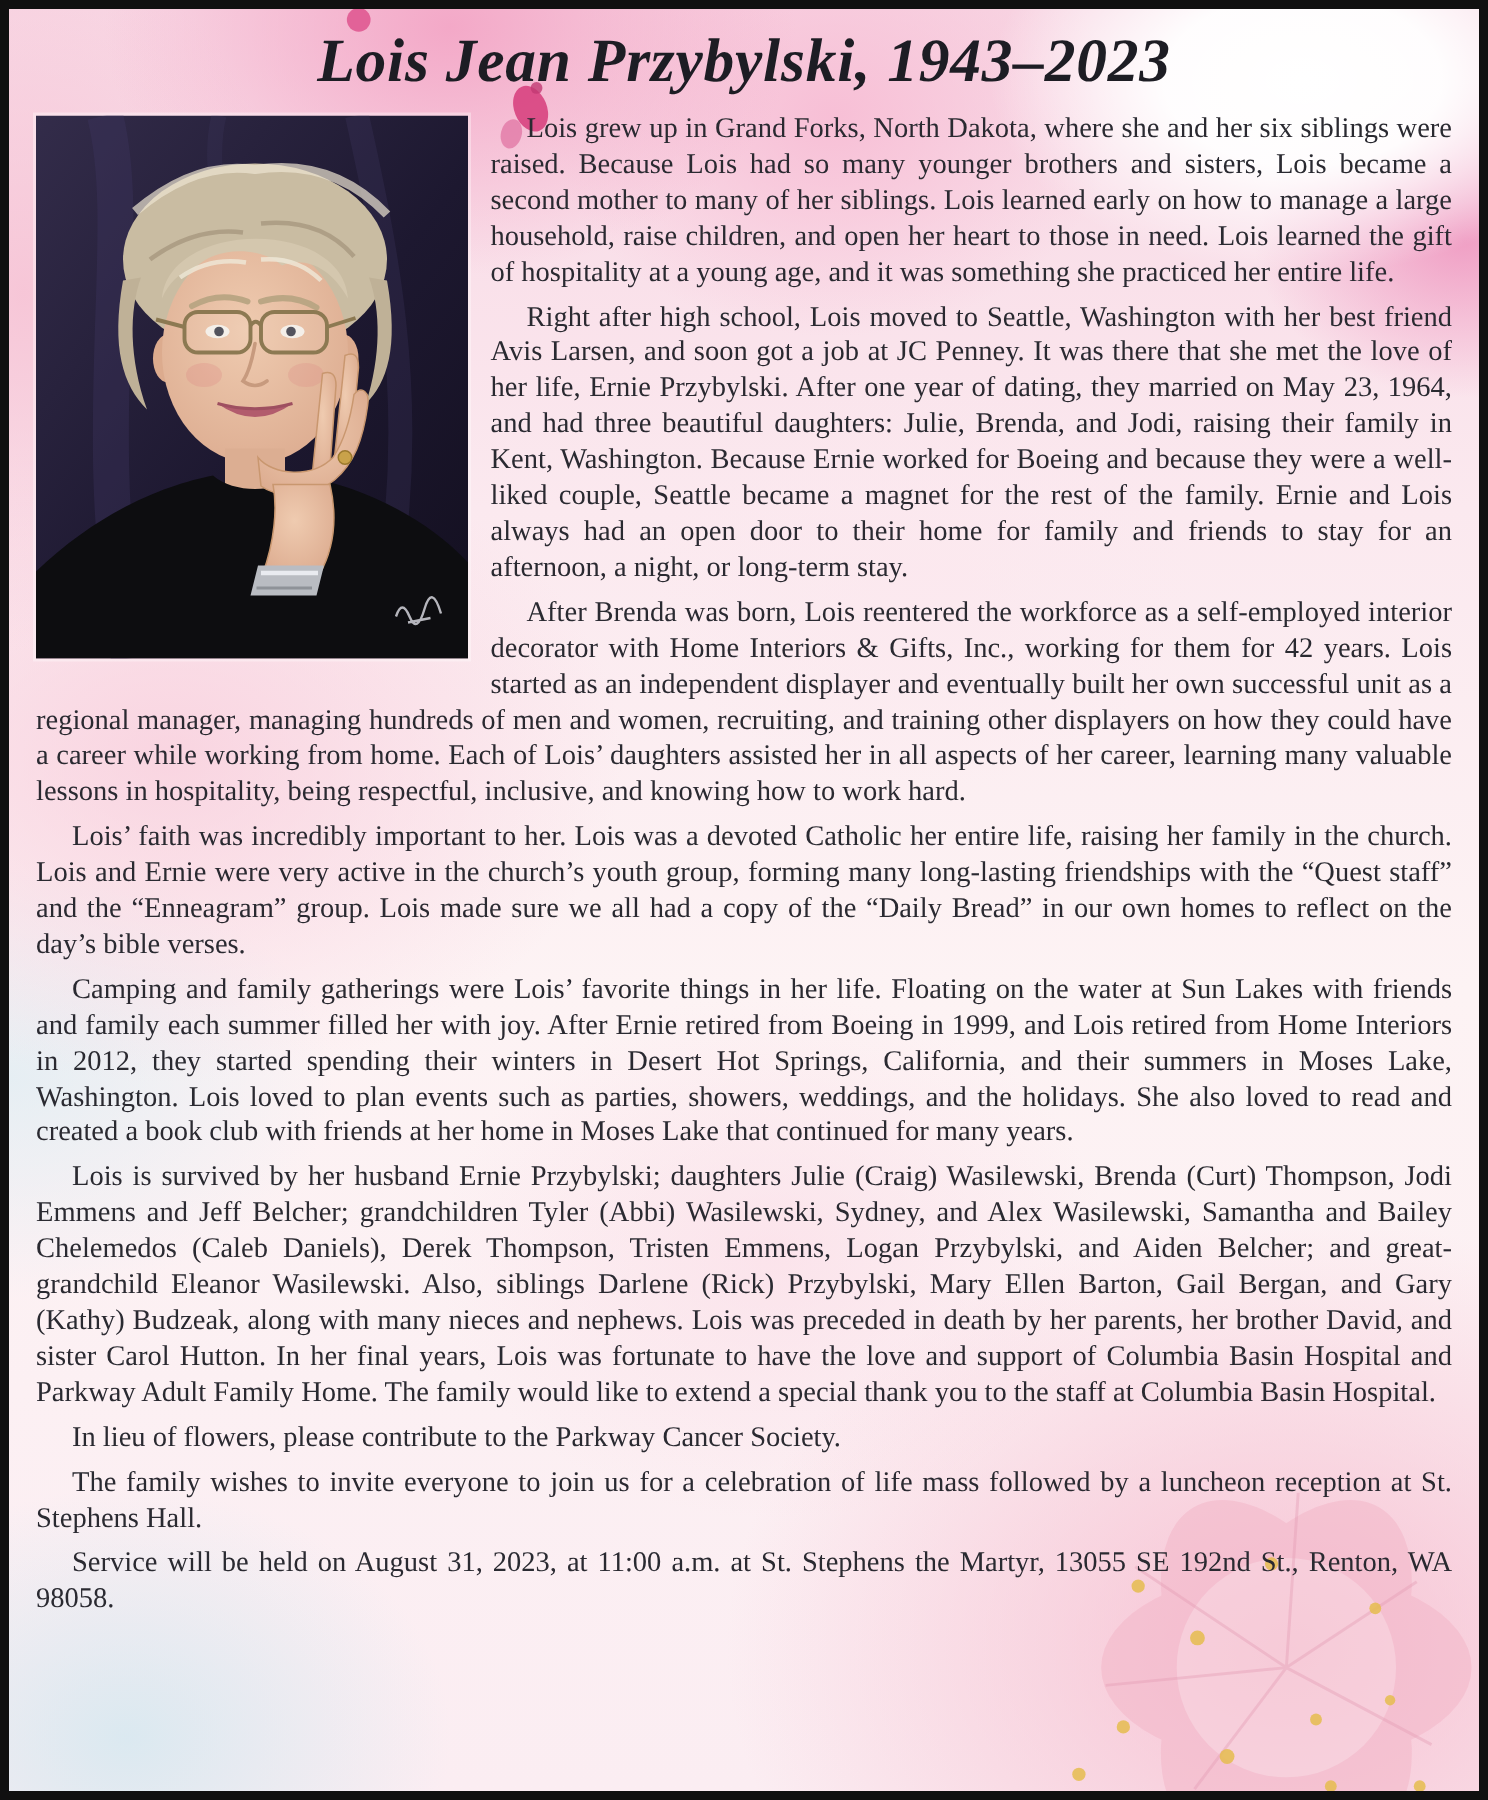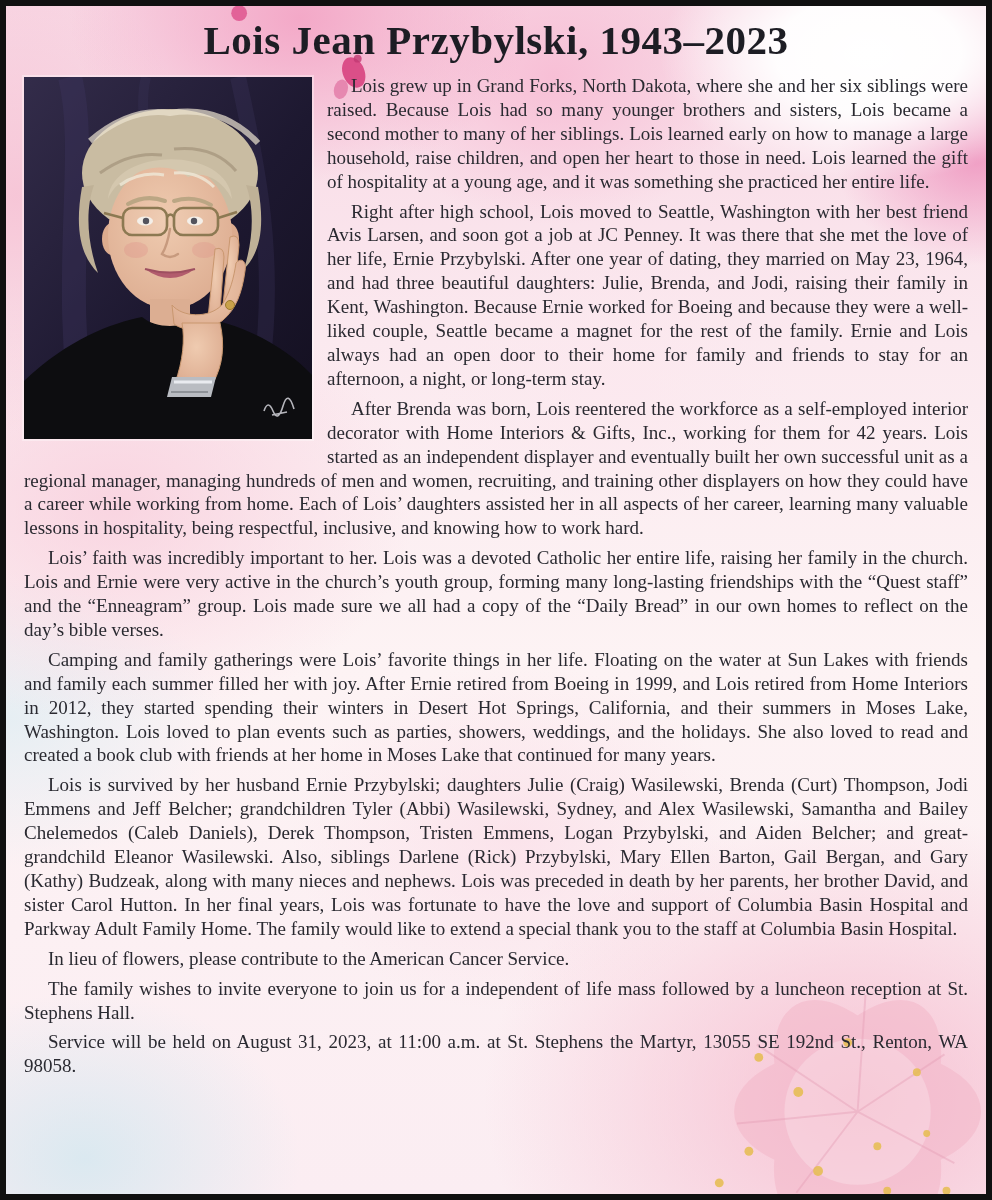--- a/index.html
+++ b/index.html
@@ -21,20 +21,21 @@
       radial-gradient(300px 230px at 8% 97%, rgba(213,232,240,.85), rgba(213,232,240,0) 72%),
       radial-gradient(310px 210px at 0% 60%, rgba(222,237,243,.75), rgba(222,237,243,0) 70%),
       radial-gradient(260px 200px at 62% 32%, rgba(252,231,238,.6), rgba(252,231,238,0) 70%),
       linear-gradient(180deg,#f8d7e4 0%,#fbe9ef 28%,#fdf3f4 55%,#fbedf2 100%);
     font-family:"Liberation Serif","DejaVu Serif",serif;
   }
   .bg-decor{position:absolute;inset:0;width:100%;height:100%;z-index:0;pointer-events:none;}
   .content{position:relative;z-index:1;padding:8px 18px 0 18px;}
   .title{
     text-align:center;
+    font-style:italic;
     font-weight:bold;
     font-size:41px;
     letter-spacing:.5px;
     color:#1d1d24;
     margin:2px 0 10px 0;
   }
   .photo{
     float:left;
     width:288px;height:362px;
     margin:3px 15px 6px 0;
@@ -176,18 +177,18 @@
 
         <path d="M240,334 q4,-12 9,0 t10,-5 t11,3 m-22,6 l15,-3" stroke="#d4d4da" stroke-width="1.6" fill="none" opacity=".85"></path>
       </svg>
 
       <p>Lois grew up in Grand Forks, North Dakota, where she and her six siblings were raised. Because Lois had so many younger brothers and sisters, Lois became a second mother to many of her siblings. Lois learned early on how to manage a large household, raise children, and open her heart to those in need. Lois learned the gift of hospitality at a young age, and it was something she practiced her entire life.</p>
       <p>Right after high school, Lois moved to Seattle, Washington with her best friend Avis Larsen, and soon got a job at JC Penney. It was there that she met the love of her life, Ernie Przybylski. After one year of dating, they married on May 23, 1964, and had three beautiful daughters: Julie, Brenda, and Jodi, raising their family in Kent, Washington. Because Ernie worked for Boeing and because they were a well-liked couple, Seattle became a magnet for the rest of the family. Ernie and Lois always had an open door to their home for family and friends to stay for an afternoon, a night, or long-term stay.</p>
       <p>After Brenda was born, Lois reentered the workforce as a self-employed interior decorator with Home Interiors &amp; Gifts, Inc., working for them for 42 years. Lois started as an independent displayer and eventually built her own successful unit as a regional manager, managing hundreds of men and women, recruiting, and training other displayers on how they could have a career while working from home. Each of Lois’ daughters assisted her in all aspects of her career, learning many valuable lessons in hospitality, being respectful, inclusive, and knowing how to work hard.</p>
       <p>Lois’ faith was incredibly important to her. Lois was a devoted Catholic her entire life, raising her family in the church. Lois and Ernie were very active in the church’s youth group, forming many long-lasting friendships with the “Quest staff” and the “Enneagram” group. Lois made sure we all had a copy of the “Daily Bread” in our own homes to reflect on the day’s bible verses.</p>
       <p>Camping and family gatherings were Lois’ favorite things in her life. Floating on the water at Sun Lakes with friends and family each summer filled her with joy. After Ernie retired from Boeing in 1999, and Lois retired from Home Interiors in 2012, they started spending their winters in Desert Hot Springs, California, and their summers in Moses Lake, Washington. Lois loved to plan events such as parties, showers, weddings, and the holidays. She also loved to read and created a book club with friends at her home in Moses Lake that continued for many years.</p>
       <p>Lois is survived by her husband Ernie Przybylski; daughters Julie (Craig) Wasilewski, Brenda (Curt) Thompson, Jodi Emmens and Jeff Belcher; grandchildren Tyler (Abbi) Wasilewski, Sydney, and Alex Wasilewski, Samantha and Bailey Chelemedos (Caleb Daniels), Derek Thompson, Tristen Emmens, Logan Przybylski, and Aiden Belcher; and great-grandchild Eleanor Wasilewski. Also, siblings Darlene (Rick) Przybylski, Mary Ellen Barton, Gail Bergan, and Gary (Kathy) Budzeak, along with many nieces and nephews. Lois was preceded in death by her parents, her brother David, and sister Carol Hutton. In her final years, Lois was fortunate to have the love and support of Columbia Basin Hospital and Parkway Adult Family Home. The family would like to extend a special thank you to the staff at Columbia Basin Hospital.</p>
-      <p>In lieu of flowers, please contribute to the American Cancer Service.</p>
-      <p>The family wishes to invite everyone to join us for a independent of life mass followed by a luncheon reception at St. Stephens Hall.</p>
+      <p>In lieu of flowers, please contribute to the Parkway Cancer Society.</p>
+      <p>The family wishes to invite everyone to join us for a celebration of life mass followed by a luncheon reception at St. Stephens Hall.</p>
       <p>Service will be held on August 31, 2023, at 11:00 a.m. at St. Stephens the Martyr, 13055 SE 192nd St., Renton, WA 98058.</p>
     </div>
   </div>
 </div>
 
 </body></html>

